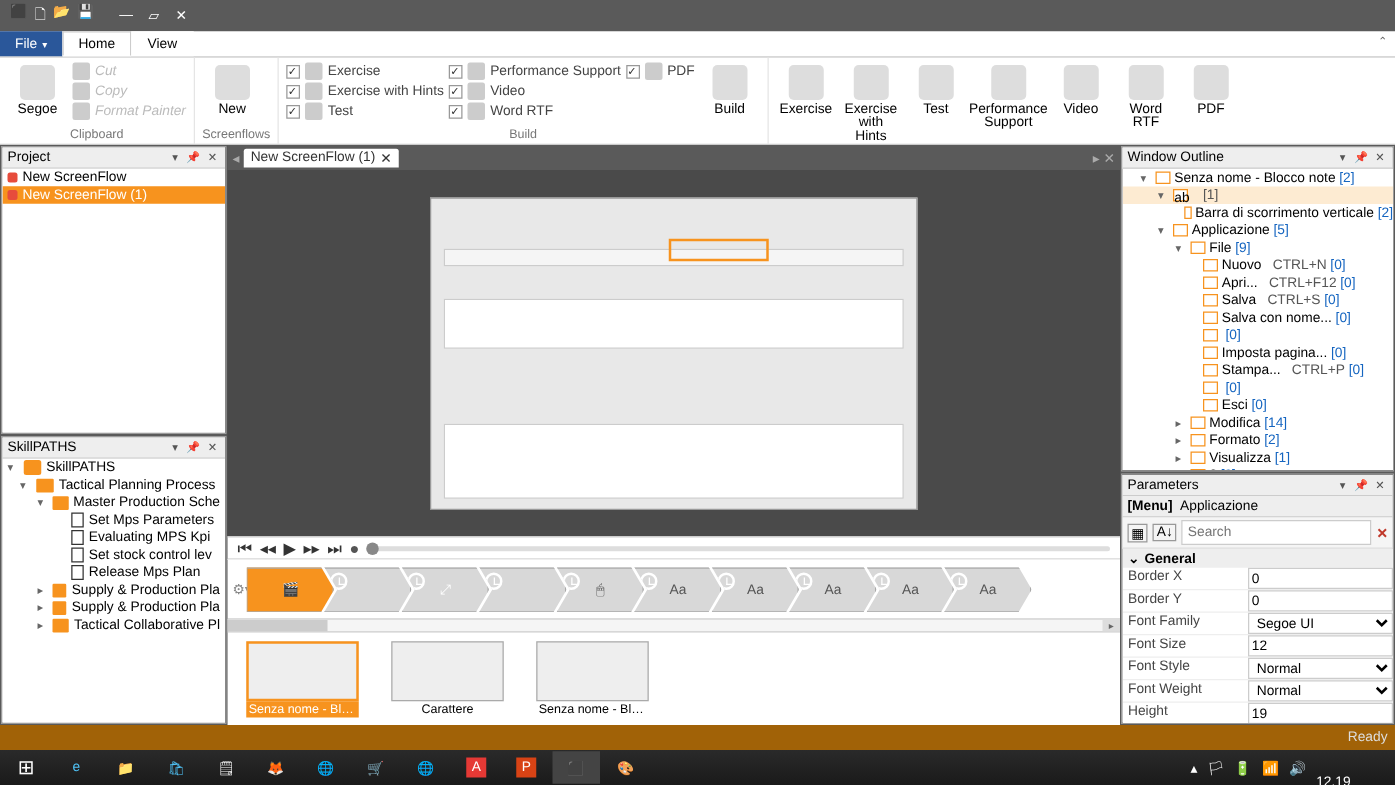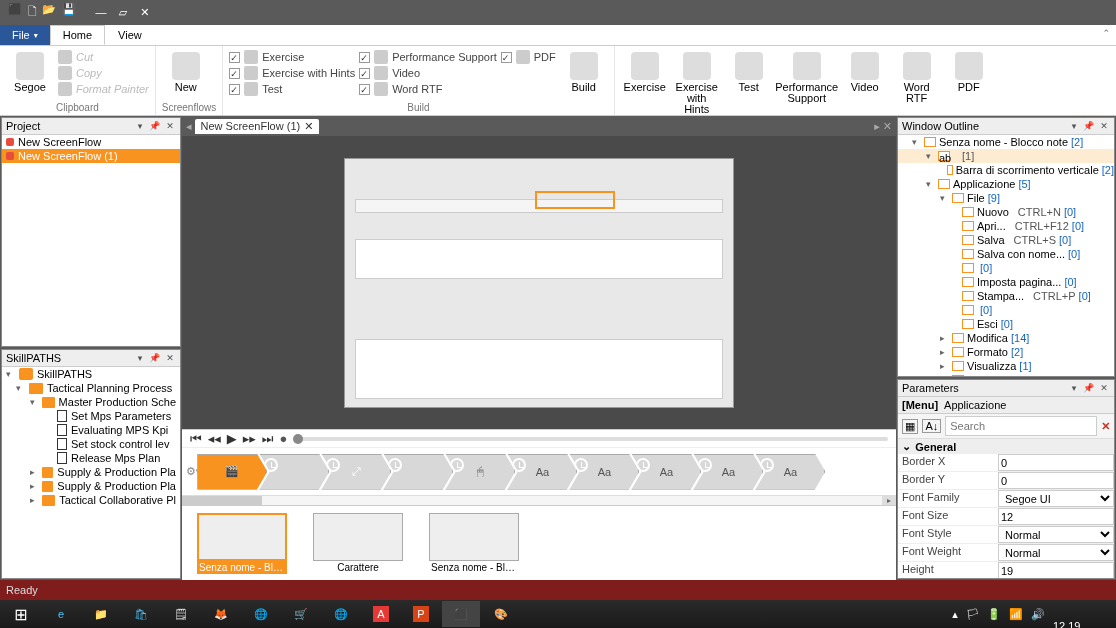--- a/index.html
+++ b/index.html
@@ -93,21 +93,21 @@
 .prop-header { background: #eee; padding: 2px 4px; display: flex; gap: 6px; align-items: center; border-bottom: 1px solid #ccc; }
 .prop-toolbar { background: #f5f5f5; padding: 2px 4px; display: flex; gap: 4px; align-items: center; border-bottom: 1px solid #ddd; }
 .prop-search { flex: 1; height: 20px; border: 1px solid #ccc; padding: 0 4px; }
 .prop-search-x { color: #c0392b; font-weight: bold; }
 .prop-row { display: flex; border-bottom: 1px solid #eee; }
 .prop-row .k { width: 100px; padding: 1px 4px; color: #444; }
 .prop-row .v { flex: 1; padding: 0; }
 .prop-row .v input, .prop-row .v select { width: 100%; border: 1px solid #ccc; font-size: 11px; padding: 1px 2px; height: 17px; background: #fff; }
 .prop-grp { background: #eee; font-weight: bold; padding: 1px 4px; display: flex; align-items: center; gap: 4px; }
 
-.statusbar { height: 20px; background: #7f1d1d; color: #ddd; display: flex; align-items: center; padding: 0 6px; }
+.statusbar { height: 20px; background: #a16207; color: #ddd; display: flex; align-items: center; padding: 0 6px; justify-content: flex-end; }
 .taskbar { height: 28px; background: linear-gradient(#2a2a2a,#1a1a1a); display: flex; align-items: center; padding: 0 2px; gap: 2px; }
 .taskbar .tb { width: 38px; height: 26px; display: flex; align-items: center; justify-content: center; color: #fff; }
 .taskbar .tb.win { background: transparent; }
 .taskbar .tray { margin-left: auto; display: flex; align-items: center; gap: 8px; color: #fff; padding-right: 6px; }
 .tray-time { text-align: left; line-height: 11px; font-size: 10px; margin-top: 36px; }
 </style>
 </head>
 <body>
 
 <div class="titlebar">

